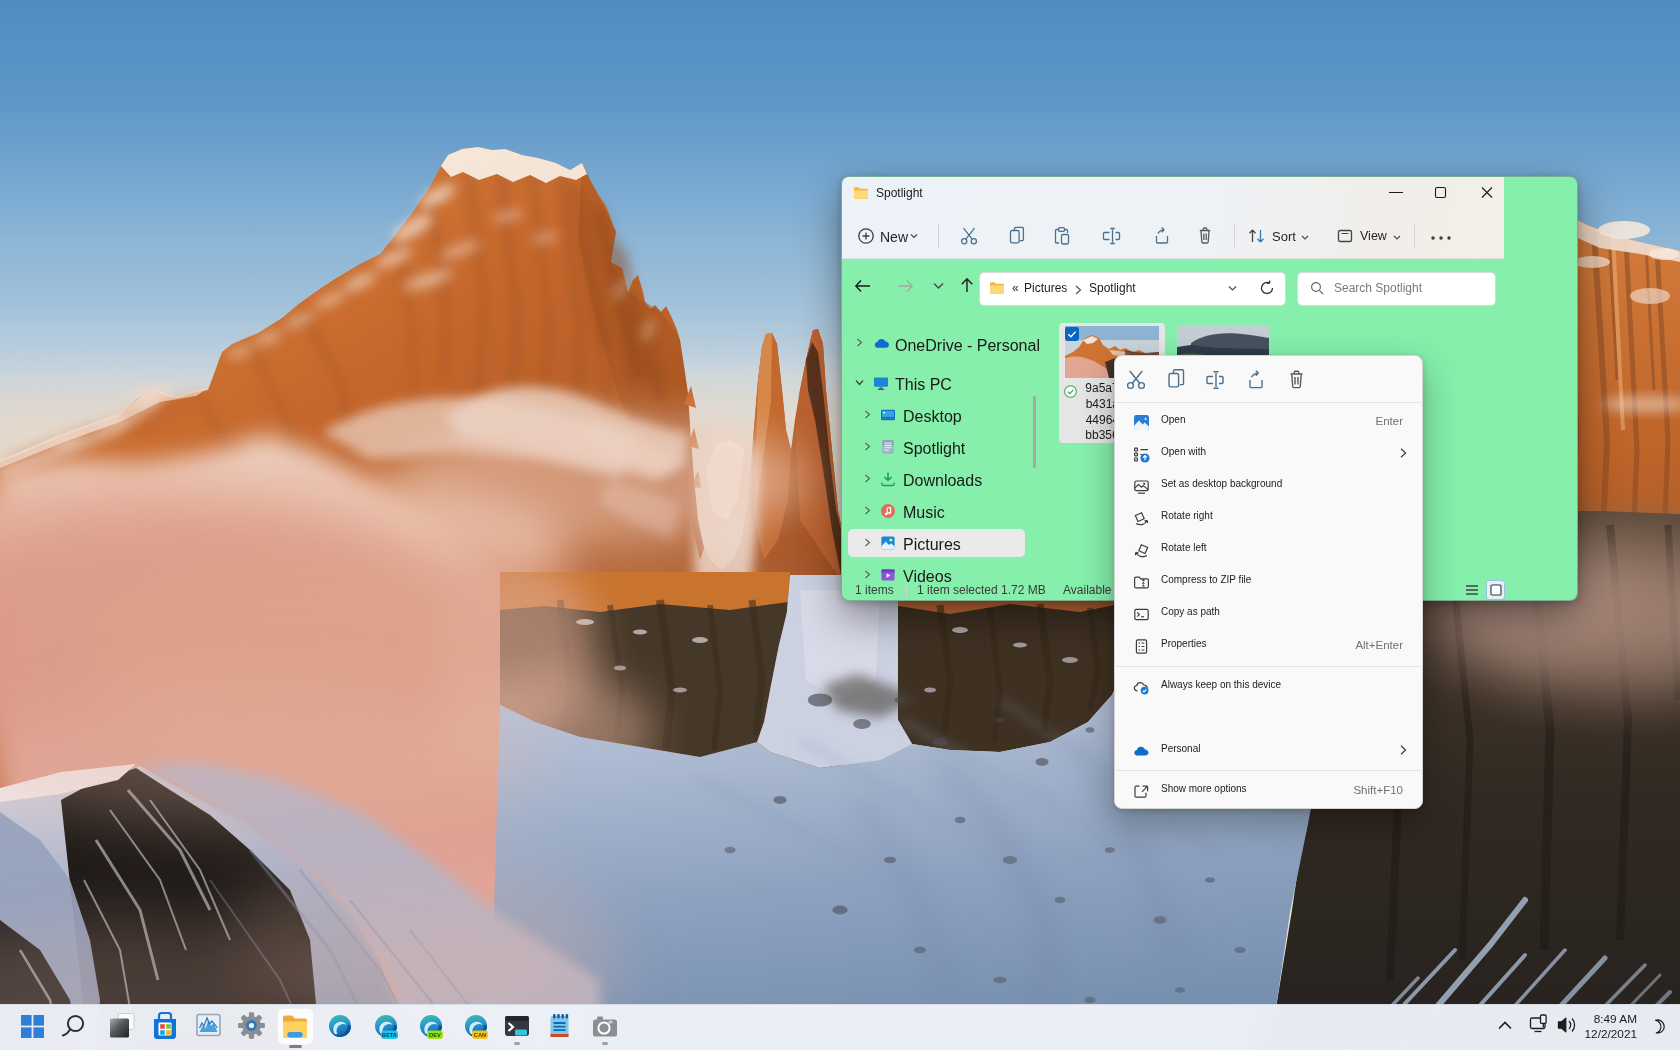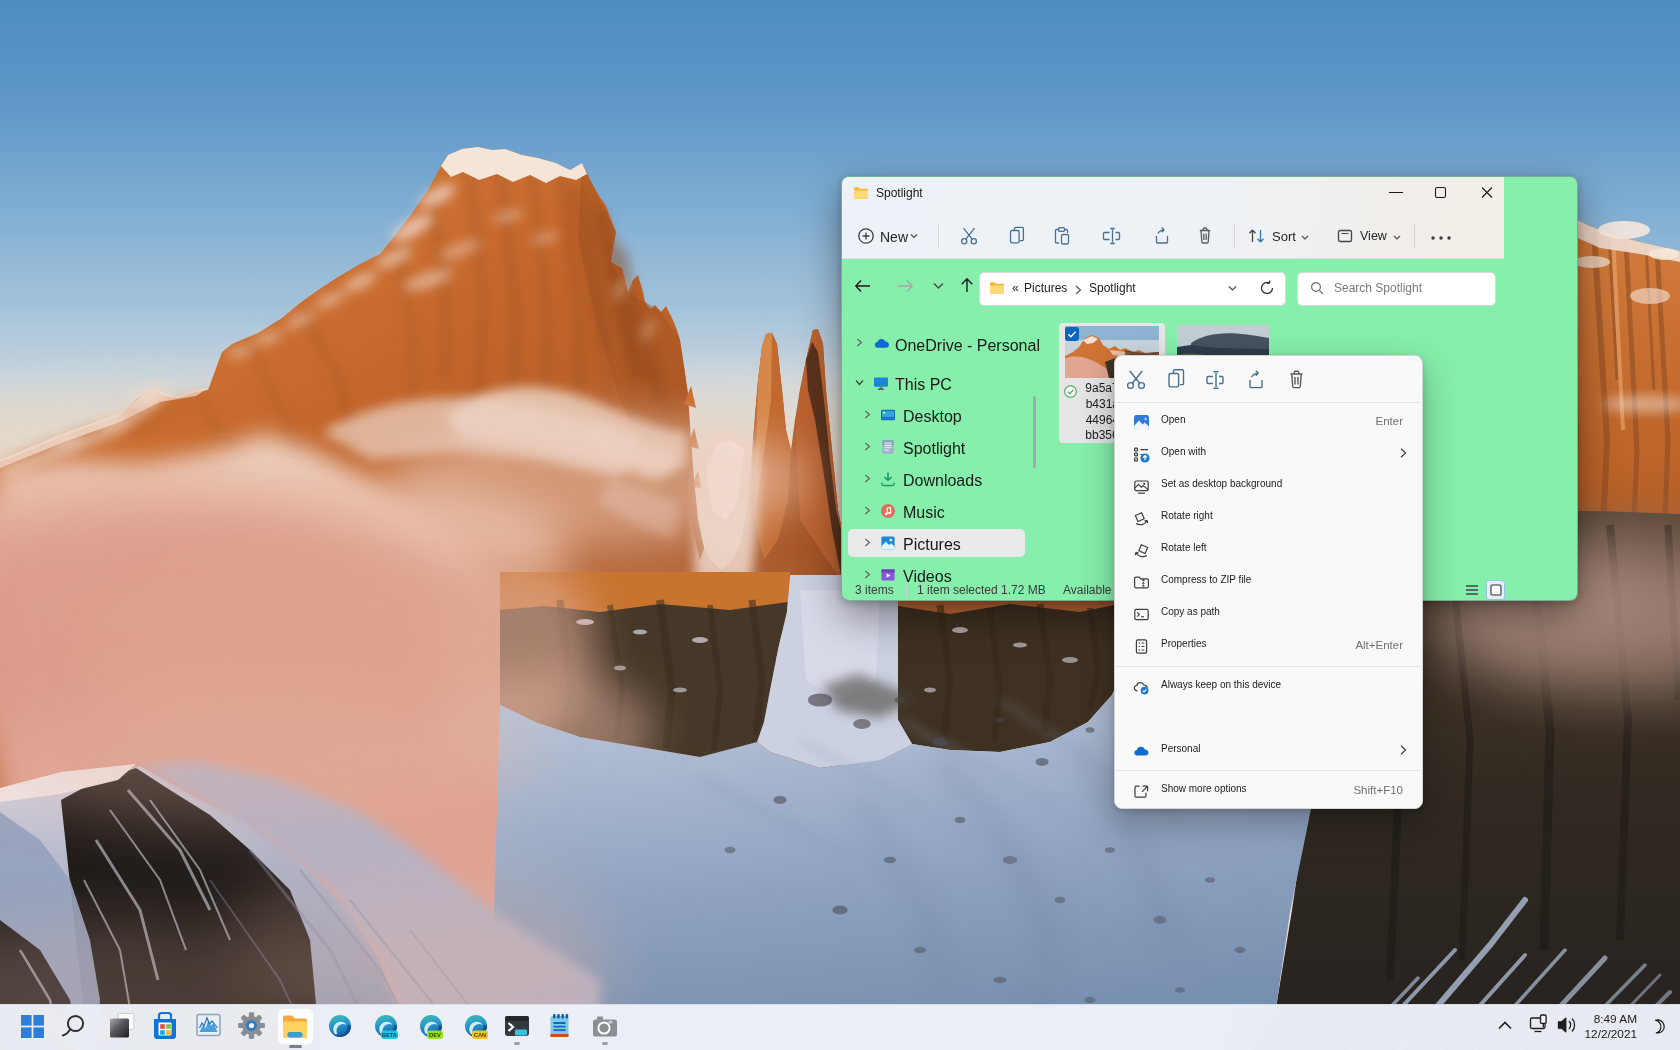--- a/index.html
+++ b/index.html
@@ -562,21 +562,21 @@
   <path d="M14,18 C30,7 52,5 92,13 L92,26 L14,24 Z" fill="#46535f"></path>
   <path d="M0,22 L14,20 L40,23 L92,24 L92,36 L0,32 Z" fill="#2e3d4a"></path>
   <path d="M0,30 C18,26 36,31 52,37 L92,34 L92,52 L0,52 Z" fill="#57664b"></path>
   <path d="M4,35 L18,31 L34,39 L20,45 Z" fill="#78835c"></path>
   <path d="M48,41 L68,37 L92,43 L92,52 L52,52 Z" fill="#68724f"></path>
   <circle cx="28" cy="41" r="1.2" fill="#f0e0b0"></circle>
       <circle cx="44" cy="45" r="1.1" fill="#f0e0b0"></circle>
       <circle cx="60" cy="46" r="1.2" fill="#e8d49c"></circle>
  </svg>
 
- <div class="a t12" style="left:13px;top:406px;color:#3a3a3a">3 items</div>
+ <div class="a t12" style="left:13px;top:406px;color:#3a3a3a">1 items</div>
  <div class="a" style="left:64px;top:407px;width:1px;height:14px;background:#d0d0d0"></div>
  <div class="a t12" style="left:75px;top:406px;color:#3a3a3a">1 item selected</div>
  <div class="a t12" style="left:159px;top:406px;color:#3a3a3a">1.72 MB</div>
  <div class="a t12" style="left:221px;top:406px;color:#3a3a3a">Available</div>
  <svg class="a" style="left:622px;top:406px" width="16" height="15" viewBox="0 0 16 15">
   <g stroke="#444" stroke-width="1.3">
         <path d="M2,3 L14,3 M2,7 L14,7 M2,11 L14,11"></path>
       </g>
  </svg>
  <div class="a" style="left:644px;top:403px;width:19px;height:20px;border:1px solid #9cc3e4;background:#e3f0fa;border-radius:3px"></div>

